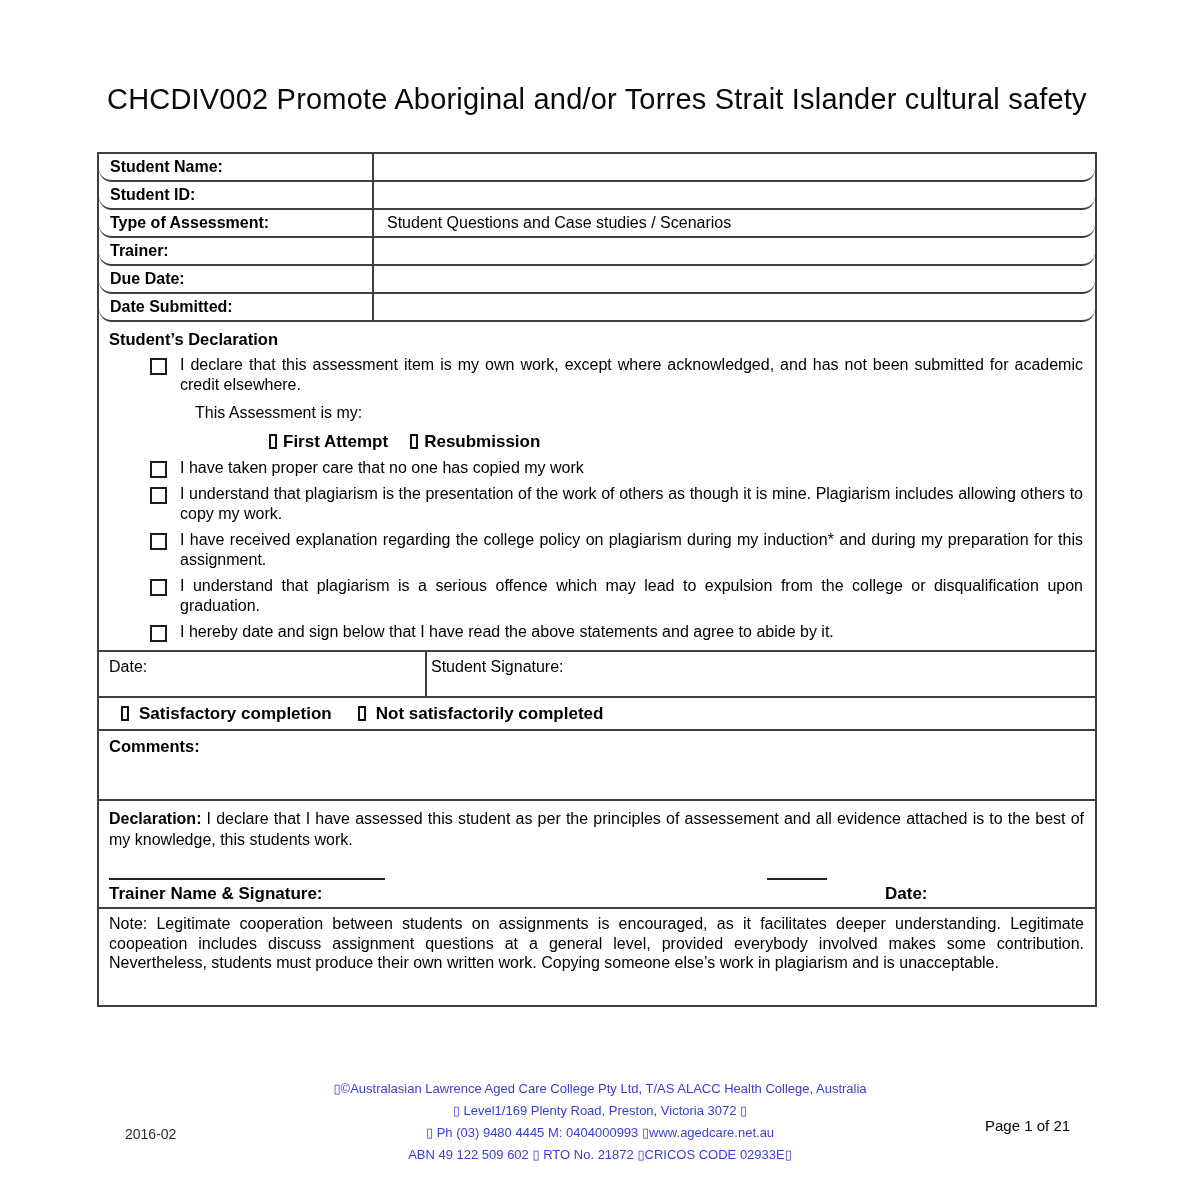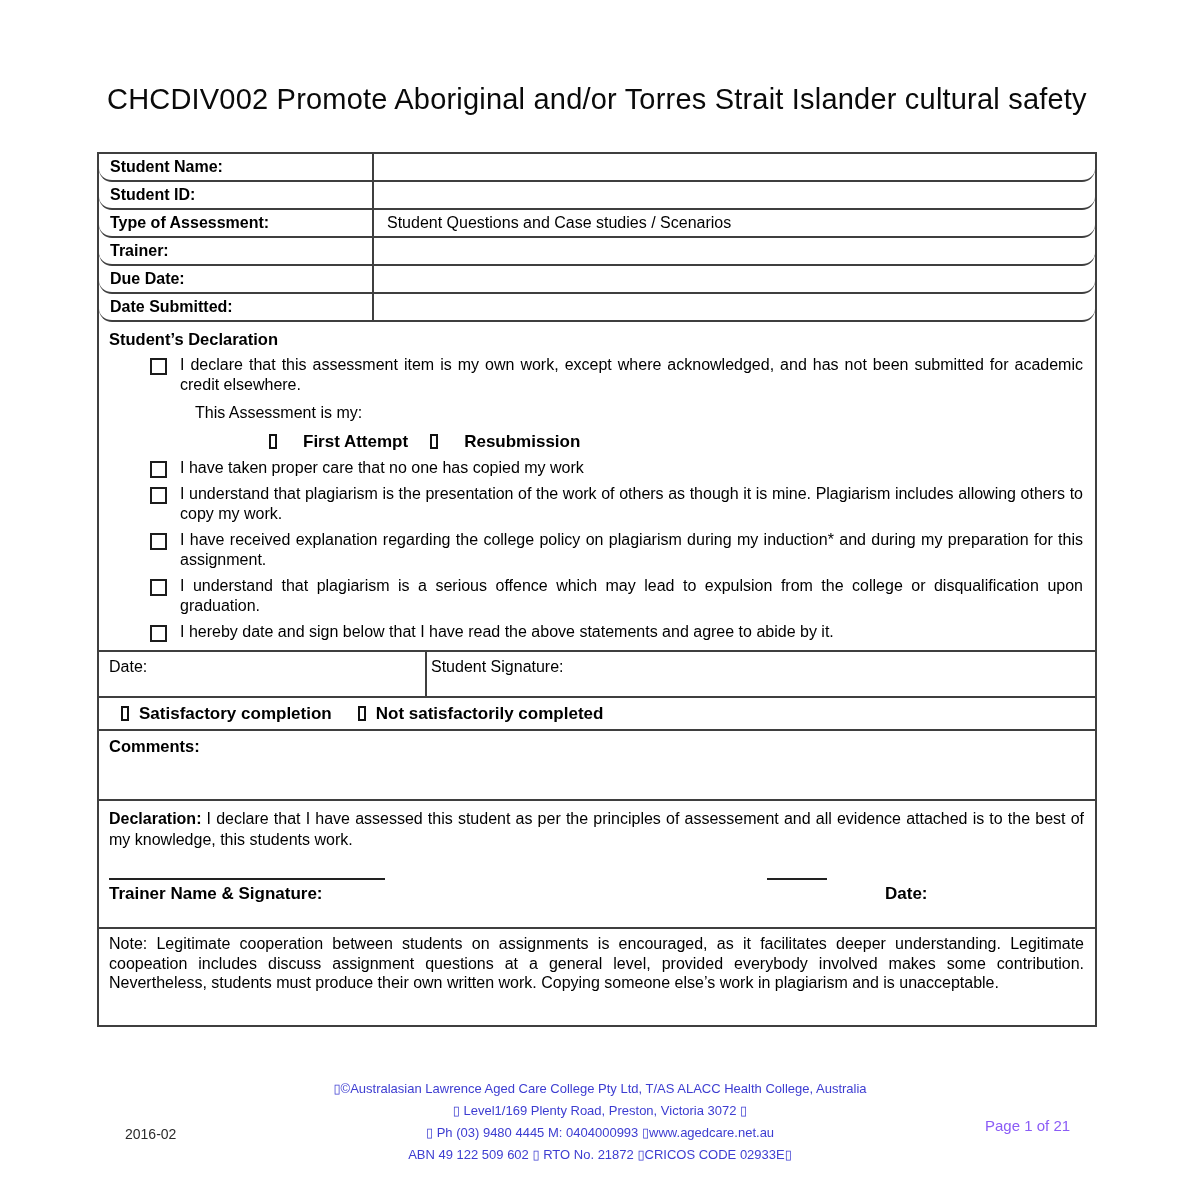--- a/index.html
+++ b/index.html
@@ -21,52 +21,52 @@
   .decl-cell{padding:6px 12px 8px 10px;min-height:317px;}
   .decl-heading{font-weight:700;font-size:16.5px;margin:2px 0 2px 0;}
   .cb-item{display:flex;margin:6px 0 0 41px;}
   .cb{width:13px;height:13px;border:2px solid #1c1c1c;margin:3px 13px 0 0;flex:none;background:#fff;}
   .cb-text{flex:1;font-size:16px;line-height:20px;text-align:justify;}
   .sub-line{margin:8px 0 0 86px;font-size:16px;line-height:20px;}
   .opt-line{margin:9px 0 1px 160px;font-weight:700;font-size:17px;}
   .tofu{display:inline-block;width:8px;height:15px;border:2px solid #111;
         box-sizing:border-box;vertical-align:-2px;background:#fff;}
   .opt-line .gap{display:inline-block;width:22px;}
-  .opt-line .lbl{padding-left:26px;}
+  .opt-line .lbl{padding-left:6px;}
 
   .sig-row{display:flex;min-height:46px;}
   .sig-date{width:328px;box-sizing:border-box;border-right:2px solid #3f3f3f;
             padding:6px 10px;font-size:16px;}
   .sig-sign{flex:1;padding:6px 4px;font-size:16px;}
 
   .results-row{text-align:center;font-weight:700;font-size:16.5px;padding:4px 0 3px;}
   .options-row{padding:6px 22px 5px;font-weight:700;font-size:17px;min-height:31px;}
   .options-row .lbl{padding-left:10px;}
   .options-row .gap{display:inline-block;width:26px;}
 
   .comments-cell{min-height:70px;padding:6px 10px;font-weight:700;font-size:16.5px;}
 
-  .assessor-cell{position:relative;height:128px;font-size:16px;}
+  .assessor-cell{position:relative;height:108px;font-size:16px;}
   .assessor-par{padding:7px 11px 0 10px;text-align:justify;line-height:21px;}
   .assessor-par .b{font-weight:700;}
   .uline{position:absolute;border-bottom:2px solid #222;}
   .uline-long{left:10px;width:276px;top:77px;}
   .uline-short{left:668px;width:60px;top:77px;}
   .sig-label{position:absolute;top:83px;font-weight:700;font-size:17px;}
   .sig-label-trainer{left:10px;}
   .sig-label-date{left:786px;}
 
   .note-cell{min-height:96px;padding:5px 11px 4px 10px;font-size:16px;
              line-height:19.5px;text-align:justify;}
 
   .footer-center{position:absolute;left:0;top:1078px;width:1200px;text-align:center;
                  color:#3d3dd1;font-size:13px;line-height:22px;}
   .footer-center div{white-space:nowrap;}
   .footer-version{position:absolute;left:125px;top:1126px;font-size:14px;color:#2b2b2b;}
-  .footer-page{position:absolute;left:985px;top:1117px;font-size:15px;color:#8b5cf6;}
+  .footer-page{position:absolute;left:985px;top:1117px;font-size:15px;color:#000000;}
 </style>
 </head>
 <body>
 
 <div class="page">
 
   <h1 class="title">CHCDIV002 Promote Aboriginal and/or Torres Strait Islander cultural safety</h1>
 
   <div class="doc-table">
 

